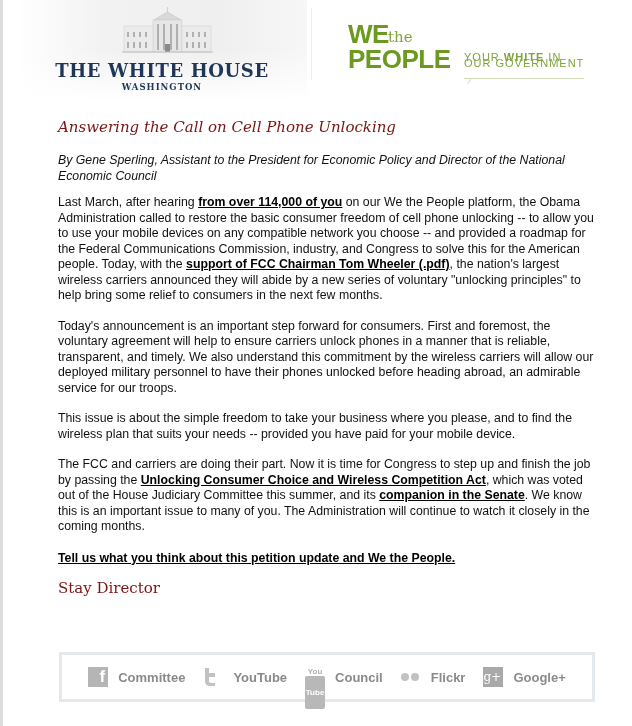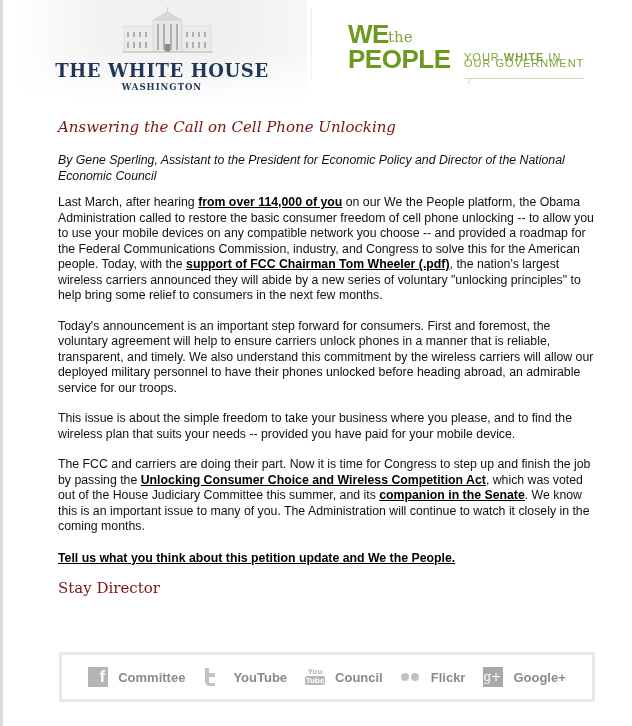--- a/index.html
+++ b/index.html
@@ -59,21 +59,21 @@
     position: absolute; left: 59px; top: 652px; width: 536px; height: 50px;
     border: 3px solid #e4e9ee; box-sizing: border-box; background: #fff;
     display: flex; align-items: center; justify-content: center; gap: 0;
   }
   .soc-item { display: flex; align-items: center; margin: 0 9px; text-decoration: none; }
   .soc-icon { width: 20px; height: 20px; display: inline-flex; align-items: center; justify-content: flex-start; margin-right: 10px; }
   .soc-label { font-size: 13px; font-weight: bold; color: #8a8a8a; }
   .ico-fb { background: #b5b5b5; color: #fff; font-weight: bold; font-size: 17px; font-family: "Liberation Sans", sans-serif; align-items: flex-end; justify-content: flex-end; padding-right: 3px; box-sizing: border-box; }
   .ico-gp { background: #a9a9a9; color: #fff; font-family: "DejaVu Serif", serif; font-size: 12px; }
   .ico-yt { flex-direction: column; font-size: 8px; font-weight: bold; color: #b0b0b0; line-height: 9px; }
-  .ico-yt .tube { background: #b8b8b8; color: #fff; padding: 0 1px; border-radius: 2px; }
+  .ico-yt .tube { background: #b8b8b8; color: #fff; padding: 12px 1px; border-radius: 2px; }
   .ico-fl { gap: 2px; }
   .ico-fl .dot { width: 8px; height: 8px; border-radius: 50%; background: #c2c2c2; display: inline-block; }
 </style>
 </head>
 <body>
 
 <div class="left-strip"></div>
 
 <div class="header">
   <div class="wh-logo">

